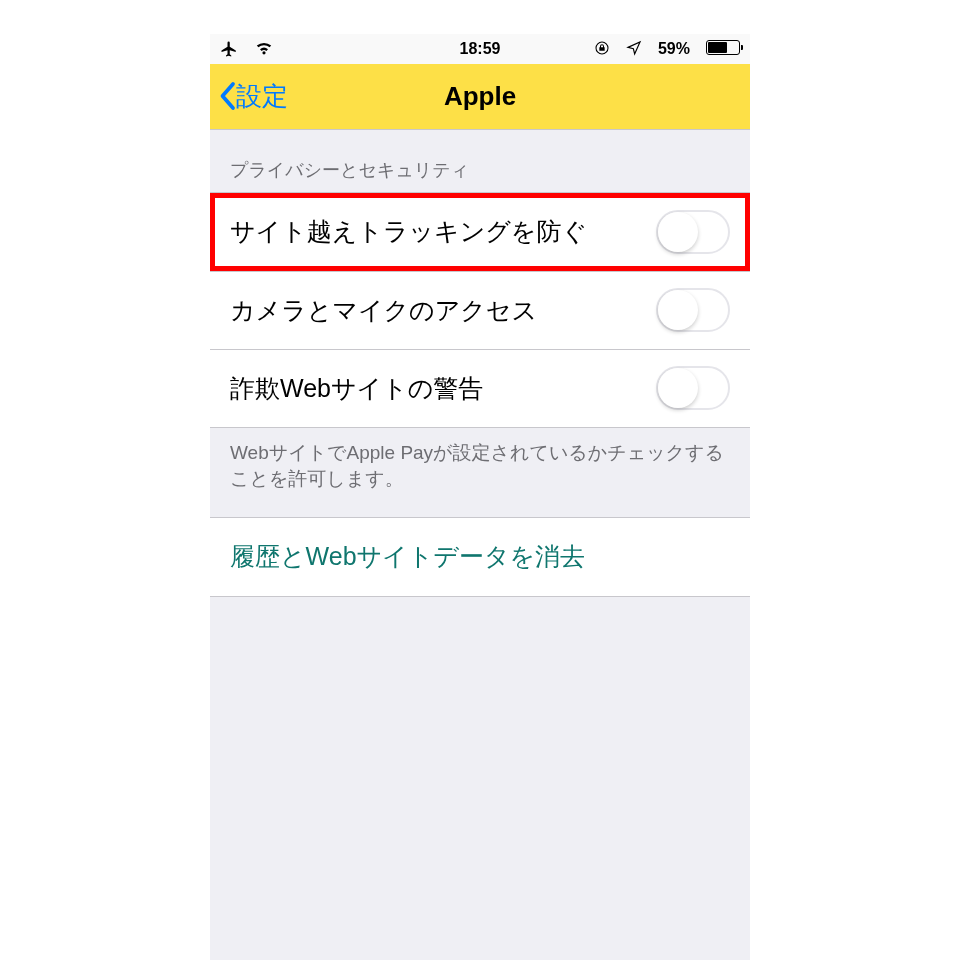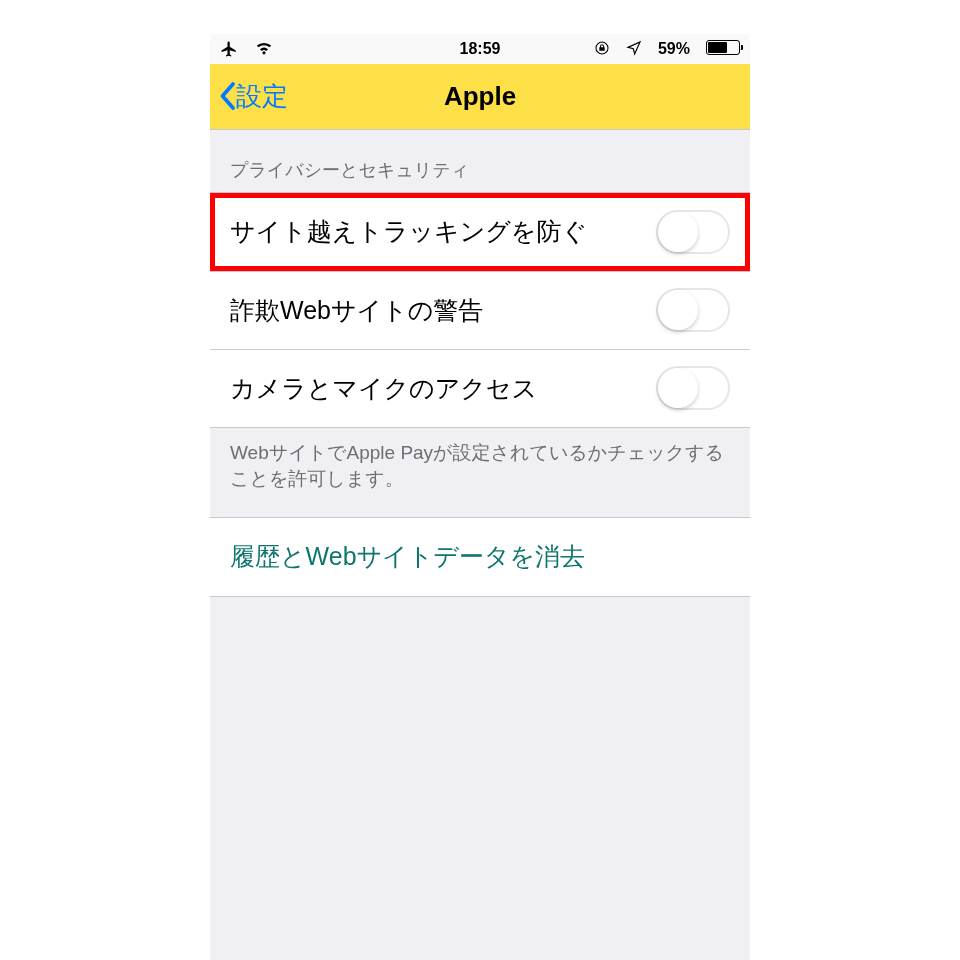--- a/index.html
+++ b/index.html
@@ -198,33 +198,33 @@
     <div class="row">
       <span>サイト越えトラッキングを防ぐ</span>
       <div class="switch off">
           <div class="knob"></div>
         </div>
       <div class="highlight"></div>
     </div>
 
 
     <div class="row">
+      <span>カメラとマイクのアクセス</span>
+      <div class="switch off">
+          <div class="knob"></div>
+        </div>
+    </div>
+
+    <div class="row">
       <span>詐欺Webサイトの警告</span>
       <div class="switch off">
           <div class="knob"></div>
         </div>
     </div>
 
-    <div class="row">
-      <span>カメラとマイクのアクセス</span>
-      <div class="switch off">
-          <div class="knob"></div>
-        </div>
-    </div>
-
 
   </div>
 
   <div class="footer-text">
     <span>WebサイトでApple Payが設定されているかチェックすることを許可します。</span><br>
   </div>
 
   <div class="group">
     <div class="row action-row">
       <span>履歴とWebサイトデータを消去</span>

